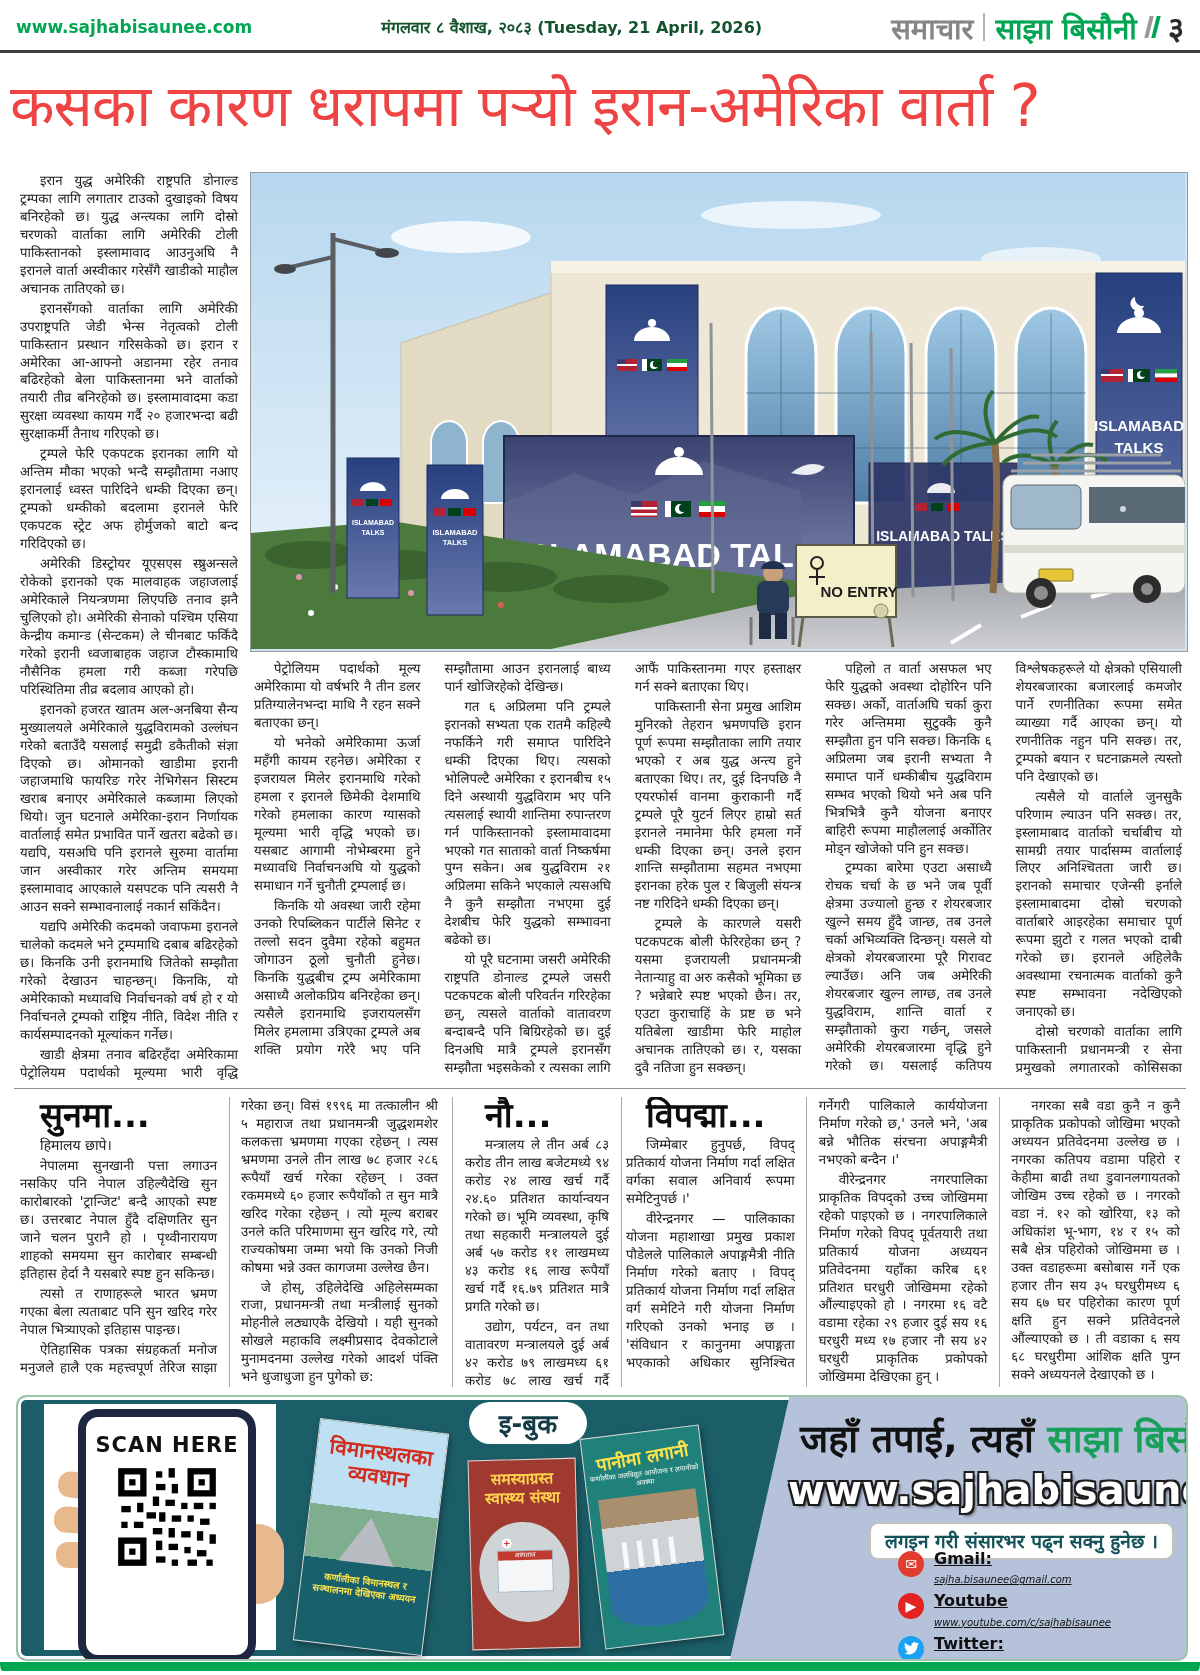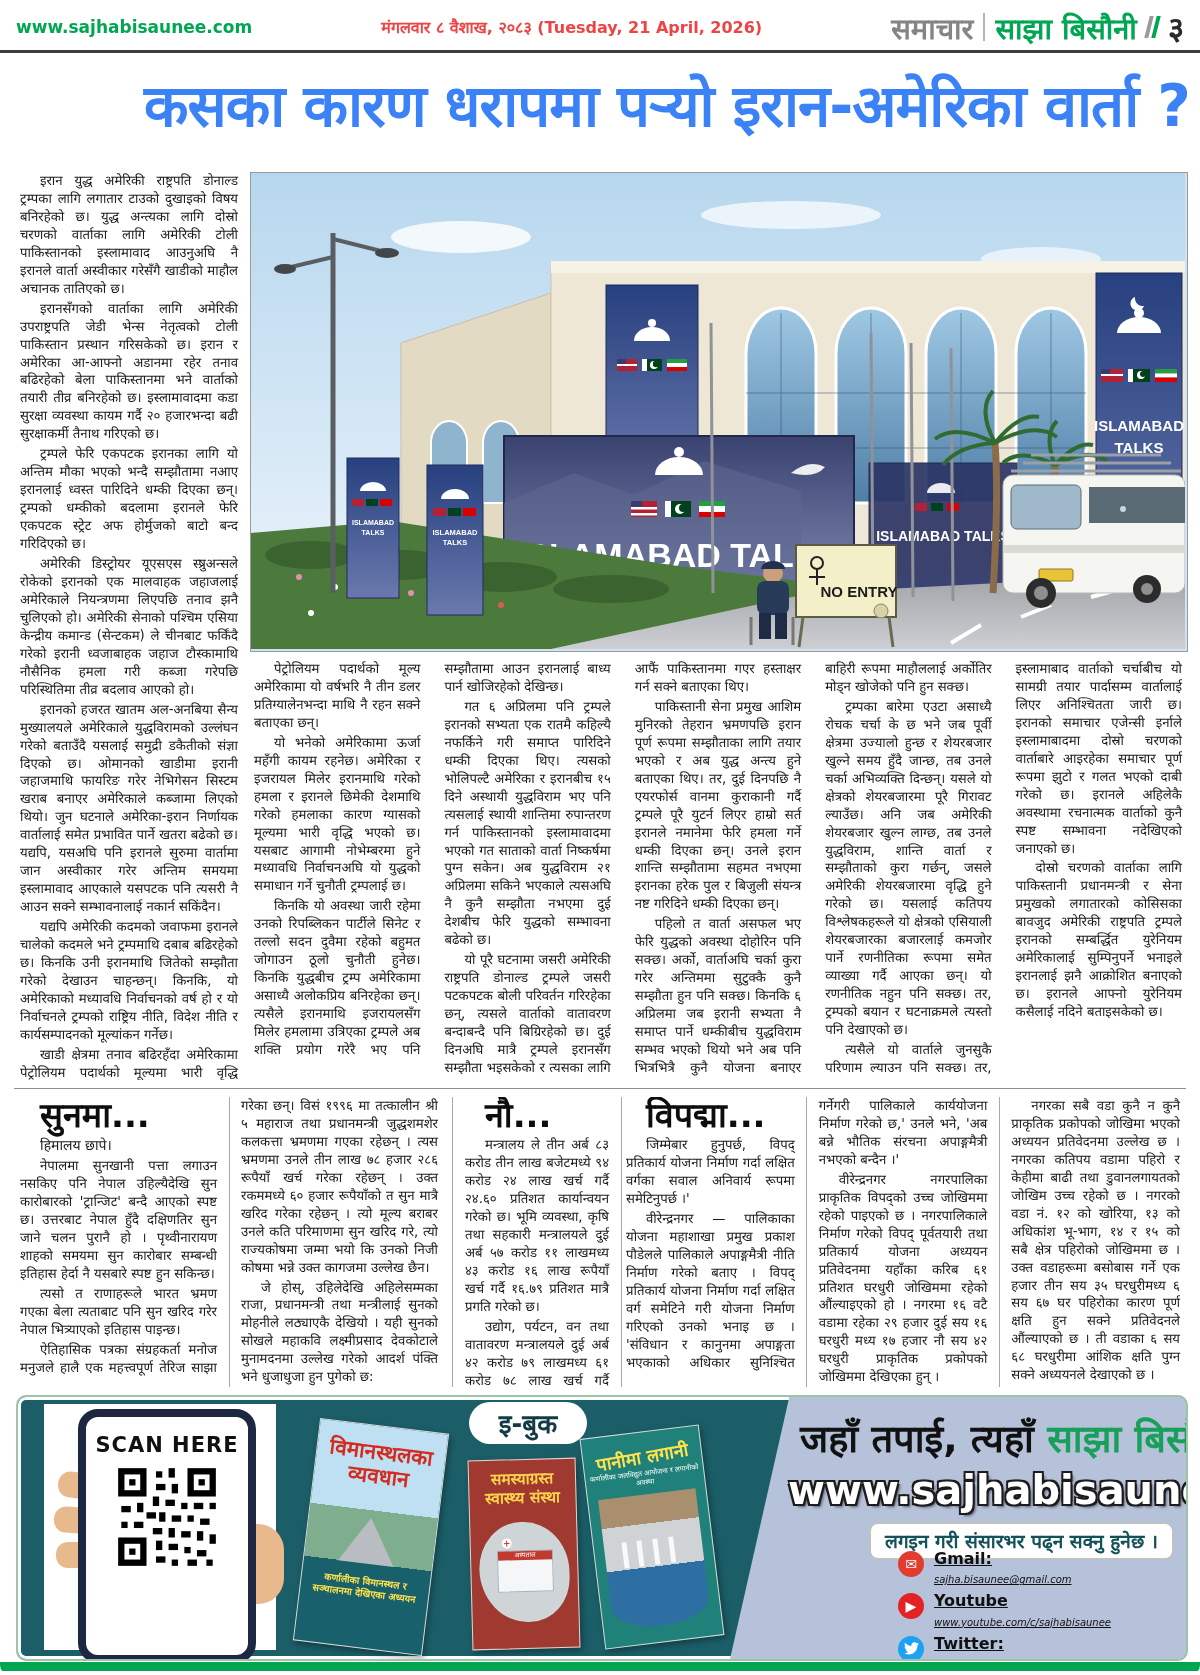--- a/index.html
+++ b/index.html
@@ -2,32 +2,32 @@
 <html><head>
 <meta charset="utf-8">
 <style>
   html,body{margin:0;padding:0;background:#ffffff;}
   .page{position:relative;width:1200px;height:1675px;background:#fff;overflow:hidden;
         font-family:"DejaVu Sans","Liberation Sans",sans-serif;color:#111;border-radius:10px;}
   .abs{position:absolute;}
   
   .hdr{top:8px;left:16px;right:16px;height:38px;display:flex;align-items:center;justify-content:space-between;}
   .site-url{color:#00a651;font-weight:700;font-size:17px;}
-  .date-line{font-size:16px;font-weight:700;color:#ef4444;}
+  .date-line{font-size:16px;font-weight:700;color:#14532d;}
   .masthead{display:flex;align-items:center;gap:10px;}
   .mh-section{font-family:"DejaVu Serif","Liberation Serif",serif;font-size:29px;font-weight:700;color:#858585;}
   .mh-div{width:2px;height:28px;background:#b5b5b5;}
   .mh-brand{font-size:29px;font-weight:800;color:#00a651;}
   .mh-mark{display:flex;gap:3px;align-items:center;}
   .mh-mark i{display:block;width:4px;height:22px;transform:skewX(-14deg);}
   .pageno{font-size:31px;font-weight:800;color:#2b2b2b;}
   .hdr-rule{top:50px;left:0;right:0;height:3px;background:#3d3d3d;}
   
-  .headline{top:62px;left:10px;right:10px;text-align:right;font-size:58px;line-height:1.55;
-            font-weight:700;color:#3b82f6;letter-spacing:-1px;white-space:nowrap;overflow:hidden;}
+  .headline{top:62px;left:10px;right:10px;text-align:left;font-size:58px;line-height:1.55;
+            font-weight:400;color:#ef4444;letter-spacing:-1px;white-space:nowrap;overflow:hidden;}
   
   .news p{margin:0 4px 2px;text-indent:20px;text-align:justify;}
   .news{font-size:13.2px;line-height:1.36;color:#1a1a1a;overflow:hidden;}
   .col1{top:172px;left:16px;width:226px;height:908px;}
   .photo-box{top:172px;left:250px;width:936px;height:478px;border:1px solid #9a9a9a;background:#cfe3f2;}
   .flow{top:660px;left:250px;width:936px;height:422px;column-count:5;column-gap:16px;column-fill:auto;}
   .sec-rule{top:1088px;left:14px;right:14px;height:1px;background:#8f8f8f;}
   
   .bsec{top:1097px;height:290px;}
   .b-title{font-size:34px;font-weight:800;margin:0 0 8px;text-indent:0;line-height:1.1;color:#0d0d0d;}
@@ -337,20 +337,21 @@
     </svg>
   </div>
 
   <div class="abs flow news">
       <p>पेट्रोलियम पदार्थको मूल्य अमेरिकामा यो वर्षभरि नै तीन डलर प्रतिग्यालेनभन्दा माथि नै रहन सक्ने बताएका छन्।</p>
       <p>यो भनेको अमेरिकामा ऊर्जा महँगी कायम रहनेछ। अमेरिका र इजरायल मिलेर इरानमाथि गरेको हमला र इरानले छिमेकी देशमाथि गरेको हमलाका कारण ग्यासको मूल्यमा भारी वृद्धि भएको छ। यसबाट आगामी नोभेम्बरमा हुने मध्यावधि निर्वाचनअघि यो युद्धको समाधान गर्ने चुनौती ट्रम्पलाई छ।</p>
       <p>किनकि यो अवस्था जारी रहेमा उनको रिपब्लिकन पार्टीले सिनेट र तल्लो सदन दुवैमा रहेको बहुमत जोगाउन ठूलो चुनौती हुनेछ। किनकि युद्धबीच ट्रम्प अमेरिकामा असाध्यै अलोकप्रिय बनिरहेका छन्। त्यसैले इरानमाथि इजरायलसँग मिलेर हमलामा उत्रिएका ट्रम्पले अब शक्ति प्रयोग गरेरै भए पनि सम्झौतामा आउन इरानलाई बाध्य पार्न खोजिरहेको देखिन्छ।</p>
       <p>गत ६ अप्रिलमा पनि ट्रम्पले इरानको सभ्यता एक रातमै कहिल्यै नफर्किने गरी समाप्त पारिदिने धम्की दिएका थिए। त्यसको भोलिपल्टै अमेरिका र इरानबीच १५ दिने अस्थायी युद्धविराम भए पनि त्यसलाई स्थायी शान्तिमा रुपान्तरण गर्न पाकिस्तानको इस्लामावादमा भएको गत साताको वार्ता निष्कर्षमा पुग्न सकेन। अब युद्धविराम २१ अप्रिलमा सकिने भएकाले त्यसअघि नै कुनै सम्झौता नभएमा दुई देशबीच फेरि युद्धको सम्भावना बढेको छ।</p>
       <p>यो पूरै घटनामा जसरी अमेरिकी राष्ट्रपति डोनाल्ड ट्रम्पले जसरी पटकपटक बोली परिवर्तन गरिरहेका छन्, त्यसले वार्ताको वातावरण बन्दाबन्दै पनि बिग्रिरहेको छ। दुई दिनअघि मात्रै ट्रम्पले इरानसँग सम्झौता भइसकेको र त्यसका लागि आफैं पाकिस्तानमा गएर हस्ताक्षर गर्न सक्ने बताएका थिए।</p>
       <p>पाकिस्तानी सेना प्रमुख आशिम मुनिरको तेहरान भ्रमणपछि इरान पूर्ण रूपमा सम्झौताका लागि तयार भएको र अब युद्ध अन्त्य हुने बताएका थिए। तर, दुई दिनपछि नै एयरफोर्स वानमा कुराकानी गर्दै ट्रम्पले पूरै युटर्न लिएर हाम्रो सर्त इरानले नमानेमा फेरि हमला गर्ने धम्की दिएका छन्। उनले इरान शान्ति सम्झौतामा सहमत नभएमा इरानका हरेक पुल र बिजुली संयन्त्र नष्ट गरिदिने धम्की दिएका छन्।</p>
+      <p>ट्रम्पले के कारणले यसरी पटकपटक बोली फेरिरहेका छन् ? यसमा इजरायली प्रधानमन्त्री नेतान्याहु वा अरु कसैको भूमिका छ ? भन्नेबारे स्पष्ट भएको छैन। तर, एउटा कुराचाहिं के प्रष्ट छ भने यतिबेला खाडीमा फेरि माहोल अचानक तातिएको छ। र, यसका दुवै नतिजा हुन सक्छन्।</p>
       <p>पहिलो त वार्ता असफल भए फेरि युद्धको अवस्था दोहोरिन पनि सक्छ। अर्को, वार्ताअघि चर्का कुरा गरेर अन्तिममा सुटुक्कै कुनै सम्झौता हुन पनि सक्छ। किनकि ६ अप्रिलमा जब इरानी सभ्यता नै समाप्त पार्ने धम्कीबीच युद्धविराम सम्भव भएको थियो भने अब पनि भित्रभित्रै कुनै योजना बनाएर बाहिरी रूपमा माहौललाई अर्कोतिर मोड्न खोजेको पनि हुन सक्छ।</p>
       <p>ट्रम्पका बारेमा एउटा असाध्यै रोचक चर्चा के छ भने जब पूर्वी क्षेत्रमा उज्यालो हुन्छ र शेयरबजार खुल्ने समय हुँदै जान्छ, तब उनले चर्का अभिव्यक्ति दिन्छन्। यसले यो क्षेत्रको शेयरबजारमा पूरै गिरावट ल्याउँछ। अनि जब अमेरिकी शेयरबजार खुल्न लाग्छ, तब उनले युद्धविराम, शान्ति वार्ता र सम्झौताको कुरा गर्छन्, जसले अमेरिकी शेयरबजारमा वृद्धि हुने गरेको छ। यसलाई कतिपय विश्लेषकहरूले यो क्षेत्रको एसियाली शेयरबजारका बजारलाई कमजोर पार्ने रणनीतिका रूपमा समेत व्याख्या गर्दै आएका छन्। यो रणनीतिक नहुन पनि सक्छ। तर, ट्रम्पको बयान र घटनाक्रमले त्यस्तो पनि देखाएको छ।</p>
       <p>त्यसैले यो वार्ताले जुनसुकै परिणाम ल्याउन पनि सक्छ। तर, इस्लामाबाद वार्ताको चर्चाबीच यो सामग्री तयार पार्दासम्म वार्तालाई लिएर अनिश्चितता जारी छ। इरानको समाचार एजेन्सी इर्नाले इस्लामाबादमा दोस्रो चरणको वार्ताबारे आइरहेका समाचार पूर्ण रूपमा झुटो र गलत भएको दाबी गरेको छ। इरानले अहिलेकै अवस्थामा रचनात्मक वार्ताको कुनै स्पष्ट सम्भावना नदेखिएको जनाएको छ।</p>
       <p>दोस्रो चरणको वार्ताका लागि पाकिस्तानी प्रधानमन्त्री र सेना प्रमुखको लगातारको कोसिसका बावजुद अमेरिकी राष्ट्रपति ट्रम्पले इरानको सम्बर्द्धित युरेनियम अमेरिकालाई सुम्पिनुपर्ने भनाइले इरानलाई झनै आक्रोशित बनाएको छ। इरानले आफ्नो युरेनियम कसैलाई नदिने बताइसकेको छ।</p>
     </div>
 
   <div class="abs sec-rule"></div>
 
   <div class="abs bsec sunma news">
     <p class="b-title">सुनमा...</p>

